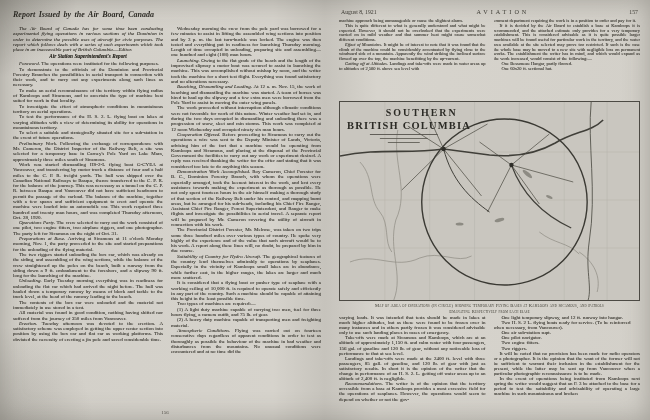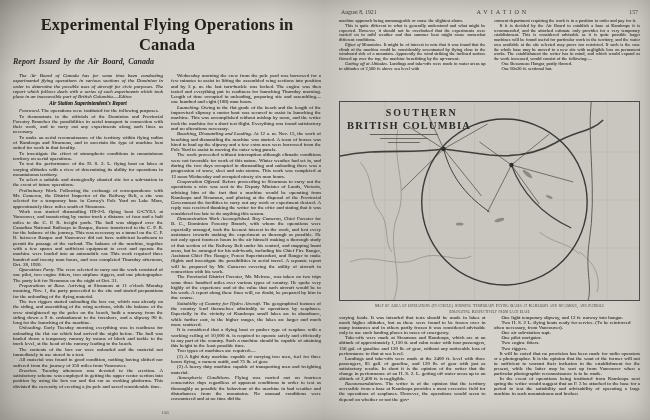--- a/index.html
+++ b/index.html
@@ -45,21 +45,20 @@
   figure.map svg{display:block;width:100%;height:100%;}
   .caption{text-align:center;font-variant:small-caps;font-size:4.6px;line-height:5.5px;
     margin:2px 0 1px;color:#3a382f;letter-spacing:.25px;}
 </style>
 </head>
 <body>
 
 <div class="sheet">
 
   <div class="page left">
-    <h1>Experimental Flying Operations in Canada</h1>
     <h2>Report Issued by the Air Board, Canada</h2>
     <div class="cols left-cols">
       <div class="col">
           <p class="para intro">The Air Board of Canada has for some time been conducting experimental flying operations in various sections of the Dominion in order to determine the possible uses of aircraft for civic purposes. The report which follows deals with a series of such experiments which took place in an inaccessible part of British Columbia.—Editor.</p>
           <p class="para head">Air Station Superintendent's Report</p>
           <p class="para"><i class="lead">Foreword. </i>The operations were instituted for the following purposes.</p>
           <p class="para">To demonstrate to the officials of the Dominion and Provincial Forestry Branches the possibilities in aerial transport in connection with their work, and to carry out any experiments along such lines as necessary.</p>
           <p class="para">To make an aerial reconnaissance of the territory within flying radius of Kamloops and Sicamous, and to ascertain the type of machine best suited for work in that locality.</p>
           <p class="para">To investigate the effect of atmospheric conditions in mountainous territory on aerial operations.</p>
           <p class="para">To test the performance of the H. S. 2. L. flying boat on lakes at varying altitudes with a view of determining its ability for operations in mountainous territory.</p>

